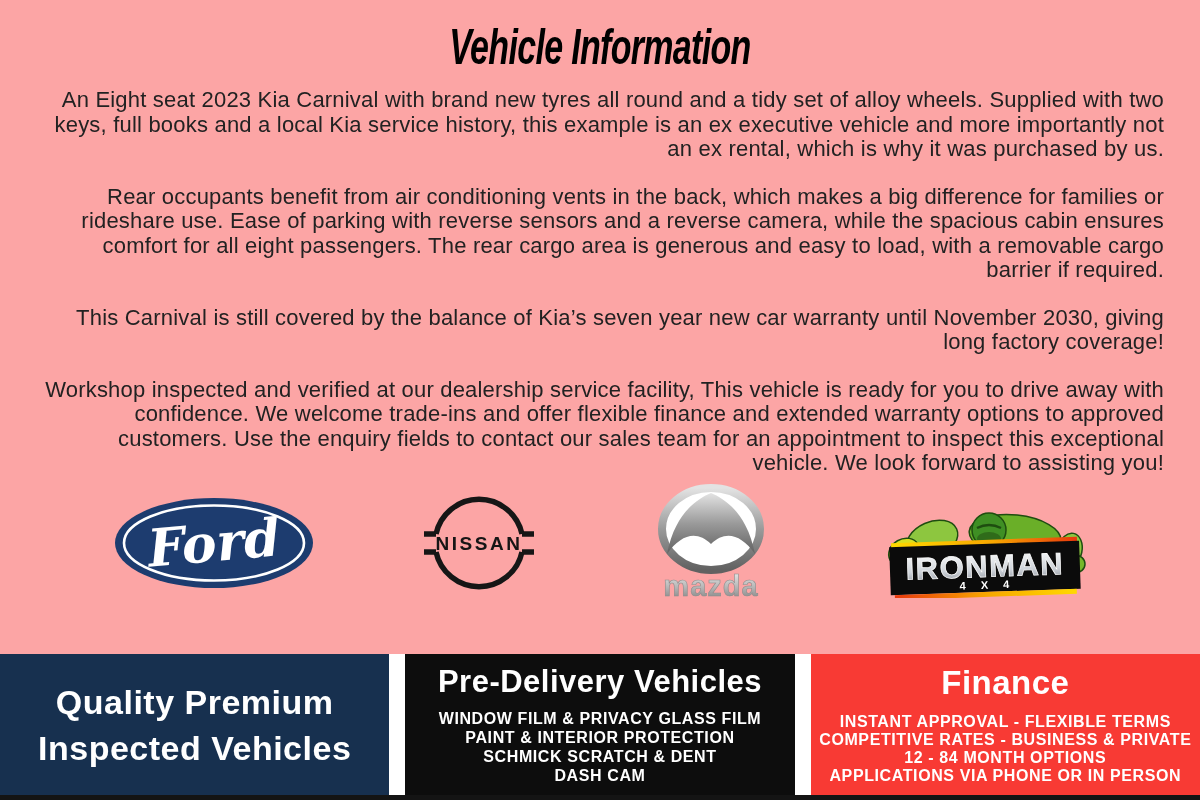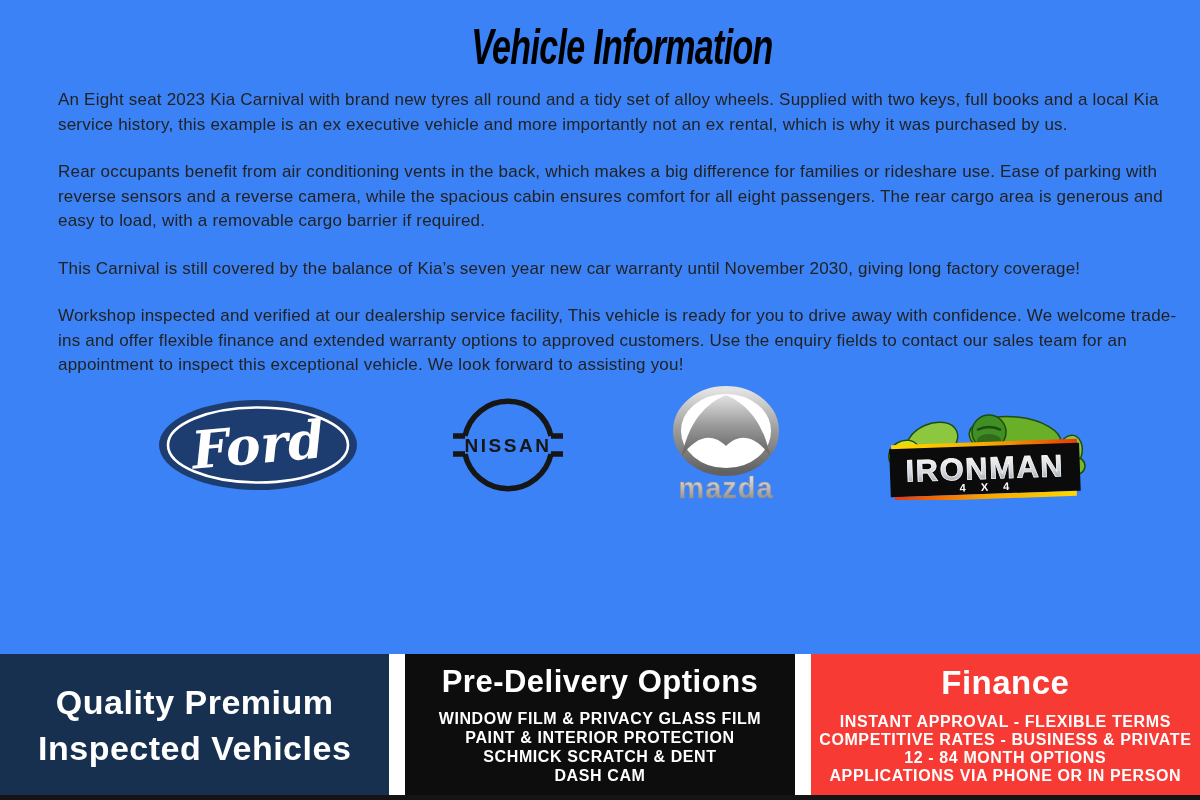--- a/index.html
+++ b/index.html
@@ -1,31 +1,31 @@
 <!DOCTYPE html>
 <html><head>
 <meta charset="utf-8">
 <style>
   * { margin:0; padding:0; box-sizing:border-box; }
   html,body { background:#ffffff; }
   .page {
     position:relative; width:1200px; height:800px; margin:0 auto;
-    background:#3b82f6; overflow:hidden;
-    font-family:"Liberation Sans", sans-serif; color:#1f1f1f;padding-left:44px;
+    background:#fca5a5; overflow:hidden;
+    font-family:"Liberation Sans", sans-serif; color:#1f1f1f;
   }
   .title {
     margin-top:22px; text-align:center;
     font:italic 700 50px/1 "Liberation Sans", sans-serif;
     color:#000; transform:scaleX(0.68); transform-origin:center;
     letter-spacing:-1px; white-space:nowrap;
   }
   .paragraphs { width:1128px; margin:14px auto 0 auto; }
   .paragraphs p {
-    font-size:17px; line-height:24.5px; letter-spacing:0.2px;
-    text-align:left; color:#222; margin-top:23px;
+    font-size:22px; line-height:24.5px; letter-spacing:0.2px;
+    text-align:right; color:#222; margin-top:23px;
   }
   .paragraphs p:first-child { margin-top:16px; }
 
   .logos-row {
     margin-top:6px; padding:0 112px; height:124px;
     display:flex; justify-content:space-between; align-items:center;
   }
   .logo { display:block; }
 
   .footer {
@@ -151,21 +151,21 @@
   </div>
 
   <div class="footer">
 
     <div class="panel panel-quality">
       <div class="quality-line">Quality Premium</div>
       <div class="quality-line">Inspected Vehicles</div>
     </div>
 
     <div class="panel panel-predelivery">
-      <div class="panel-title-pd">Pre-Delivery Options</div>
+      <div class="panel-title-pd">Pre-Delivery Vehicles</div>
       <div class="panel-item">WINDOW FILM &amp; PRIVACY GLASS FILM</div>
       <div class="panel-item">PAINT &amp; INTERIOR PROTECTION</div>
       <div class="panel-item">SCHMICK SCRATCH &amp; DENT</div>
       <div class="panel-item">DASH CAM</div>
     </div>
 
     <div class="panel panel-finance">
       <div class="panel-title-fin">Finance</div>
       <div class="panel-item">INSTANT APPROVAL - FLEXIBLE TERMS</div>
       <div class="panel-item">COMPETITIVE RATES - BUSINESS &amp; PRIVATE</div>

